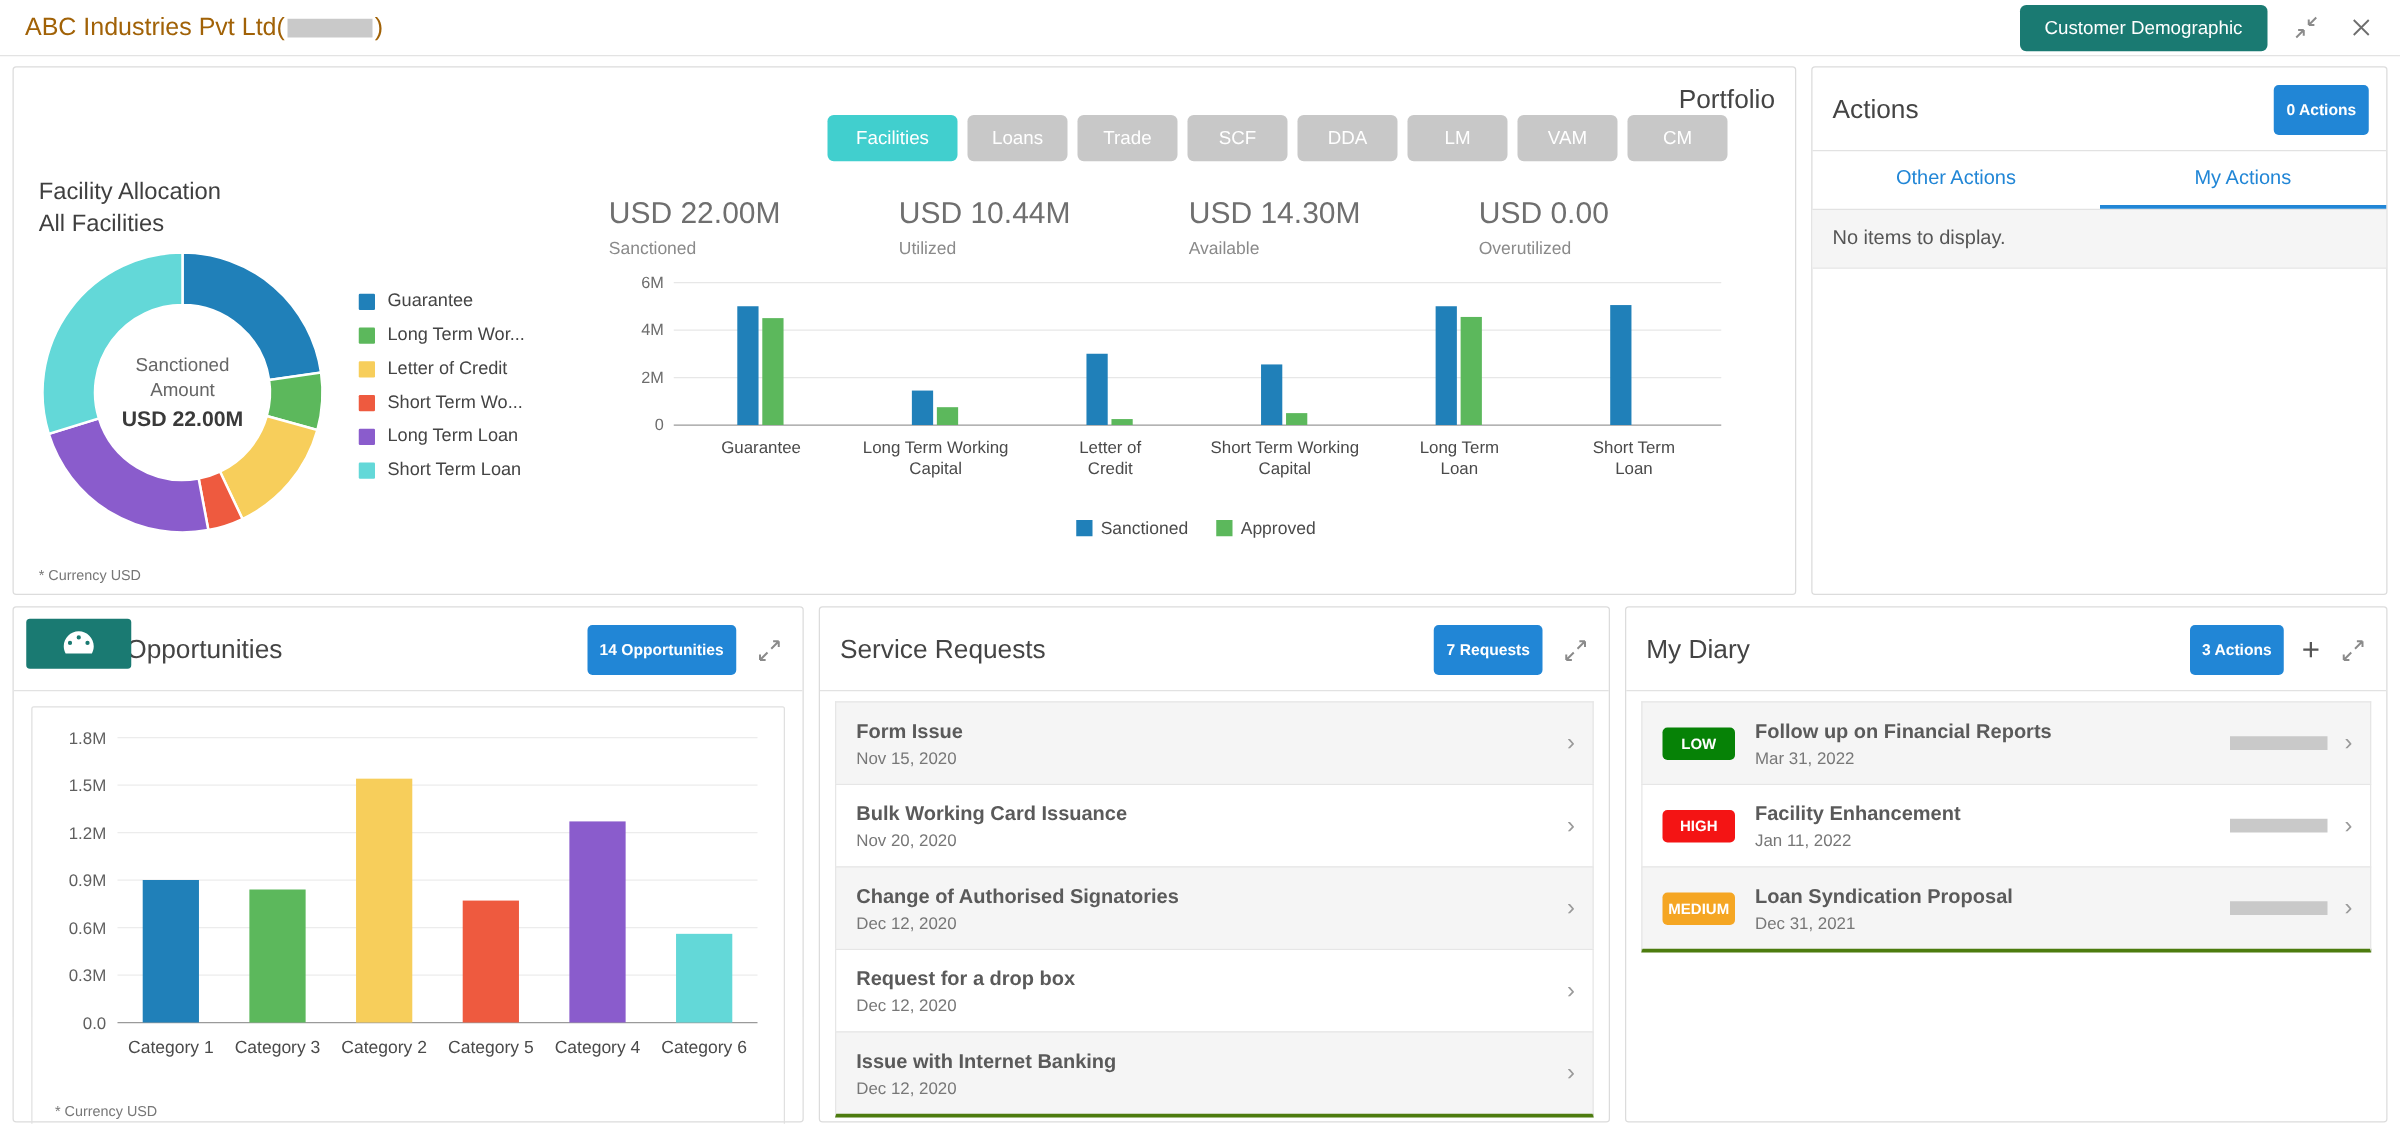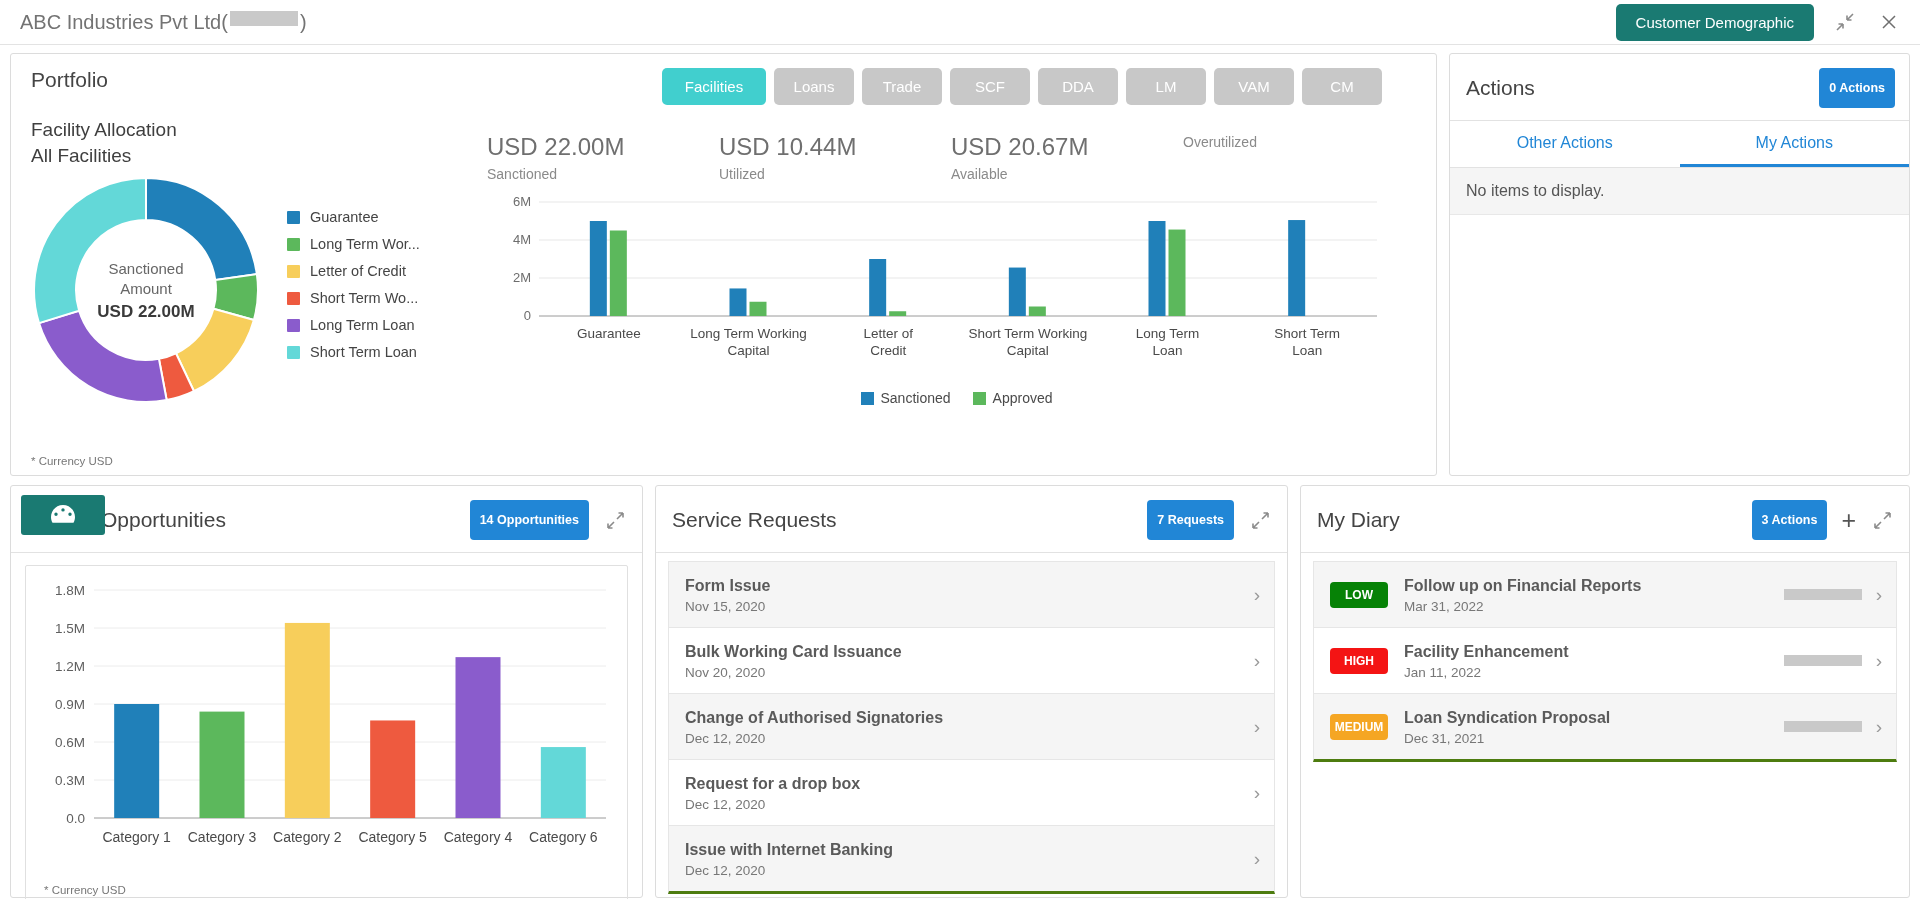--- a/index.html
+++ b/index.html
@@ -12,40 +12,40 @@
   .app { width: 1920px; height: 899px; position: relative; background:#fff; }
 
   
   .titlebar {
     height: 45px; width: 100%;
     display: flex; align-items: center;
     border-bottom: 1px solid #e3e3e3;
     padding: 0 18px 0 20px;
     background: #fff;
   }
-  .win-title { font-size: 20px; color: #737373; display:flex; }
+  .win-title { font-size: 20px; color: #a16207; display:flex; align-items:center; }
   .redact { display:inline-block; background:#c9c9c9; height:15px; width:68px; margin:0 2px; vertical-align: middle; }
   .titlebar-right { margin-left:auto; display:flex; align-items:center; gap: 18px; }
   .btn-demographic {
     background:#1a7a72; color:#fff; border:none; border-radius:5px;
     font-size:15px; padding:10px 20px; cursor:pointer; font-family:inherit;
   }
   .icon-btn { background:none; border:none; cursor:pointer; color:#8b8b8b; display:flex; align-items:center; justify-content:center; padding:3px; }
   .icon-btn svg { display:block; }
 
   
   .content { position:absolute; top:45px; left:0; right:0; bottom:0; padding:8px 10px 10px 10px; }
   .row-top { display:flex; gap:12px; height:423px; }
   .row-bot { display:flex; gap:12px; height:413px; margin-top:9px; }
 
   .card { background:#fff; border:1px solid #dcdcdc; border-radius:3px; position:relative; }
 
   
   .portfolio { width: 1427px; display:flex; flex-direction:column; }
-  .pf-head { display:flex; align-items:flex-start; padding:14px 16px 12px 20px; }
+  .pf-head { display:flex; align-items:flex-end; padding:14px 16px 12px 20px;flex-direction:column; }
   .pf-title { font-size:21px; color:#444; }
   .pf-tabs { margin-left:auto; display:flex; gap:8px; padding-right:38px; }
   .pf-tab {
     background:#c8c8c8; color:#fff; border:none; border-radius:5px;
     font-size:15px; padding:10px 0; width:80px; cursor:pointer; font-family:inherit;
   }
   .pf-tab.wide { width: 104px; }
   .pf-tab.active { background:#41cfce; }
 
   .pf-body { display:flex; flex:1; padding: 0 10px 0 0; position:relative; }
@@ -230,24 +230,25 @@
             <div class="kpis">
               <div class="kpi">
                 <div class="v">USD 22.00M</div>
                 <div class="l">Sanctioned</div>
               </div>
               <div class="kpi">
                 <div class="v">USD 10.44M</div>
                 <div class="l">Utilized</div>
               </div>
               <div class="kpi">
-                <div class="v">USD 20.67M</div>
+                <div class="v">USD 14.30M</div>
                 <div class="l">Available</div>
               </div>
               <div class="kpi">
+                <div class="v">USD 0.00</div>
                 <div class="l">Overutilized</div>
               </div>
             </div>
             <div class="barchart">
               <svg width="900" height="200" viewBox="0 0 900 200" id="group-bar-svg">
                   <line x1="52" y1="128" x2="890" y2="128" stroke="#9a9a9a" stroke-width="1"></line>
                   <text x="44" y="132" text-anchor="end" font-size="13" fill="#6d6d6d" font-family="Liberation Sans, sans-serif">0</text>
                   <line x1="52" y1="90" x2="890" y2="90" stroke="#e7e7e7" stroke-width="1"></line>
                   <text x="44" y="94" text-anchor="end" font-size="13" fill="#6d6d6d" font-family="Liberation Sans, sans-serif">2M</text>
                   <line x1="52" y1="52" x2="890" y2="52" stroke="#e7e7e7" stroke-width="1"></line>

